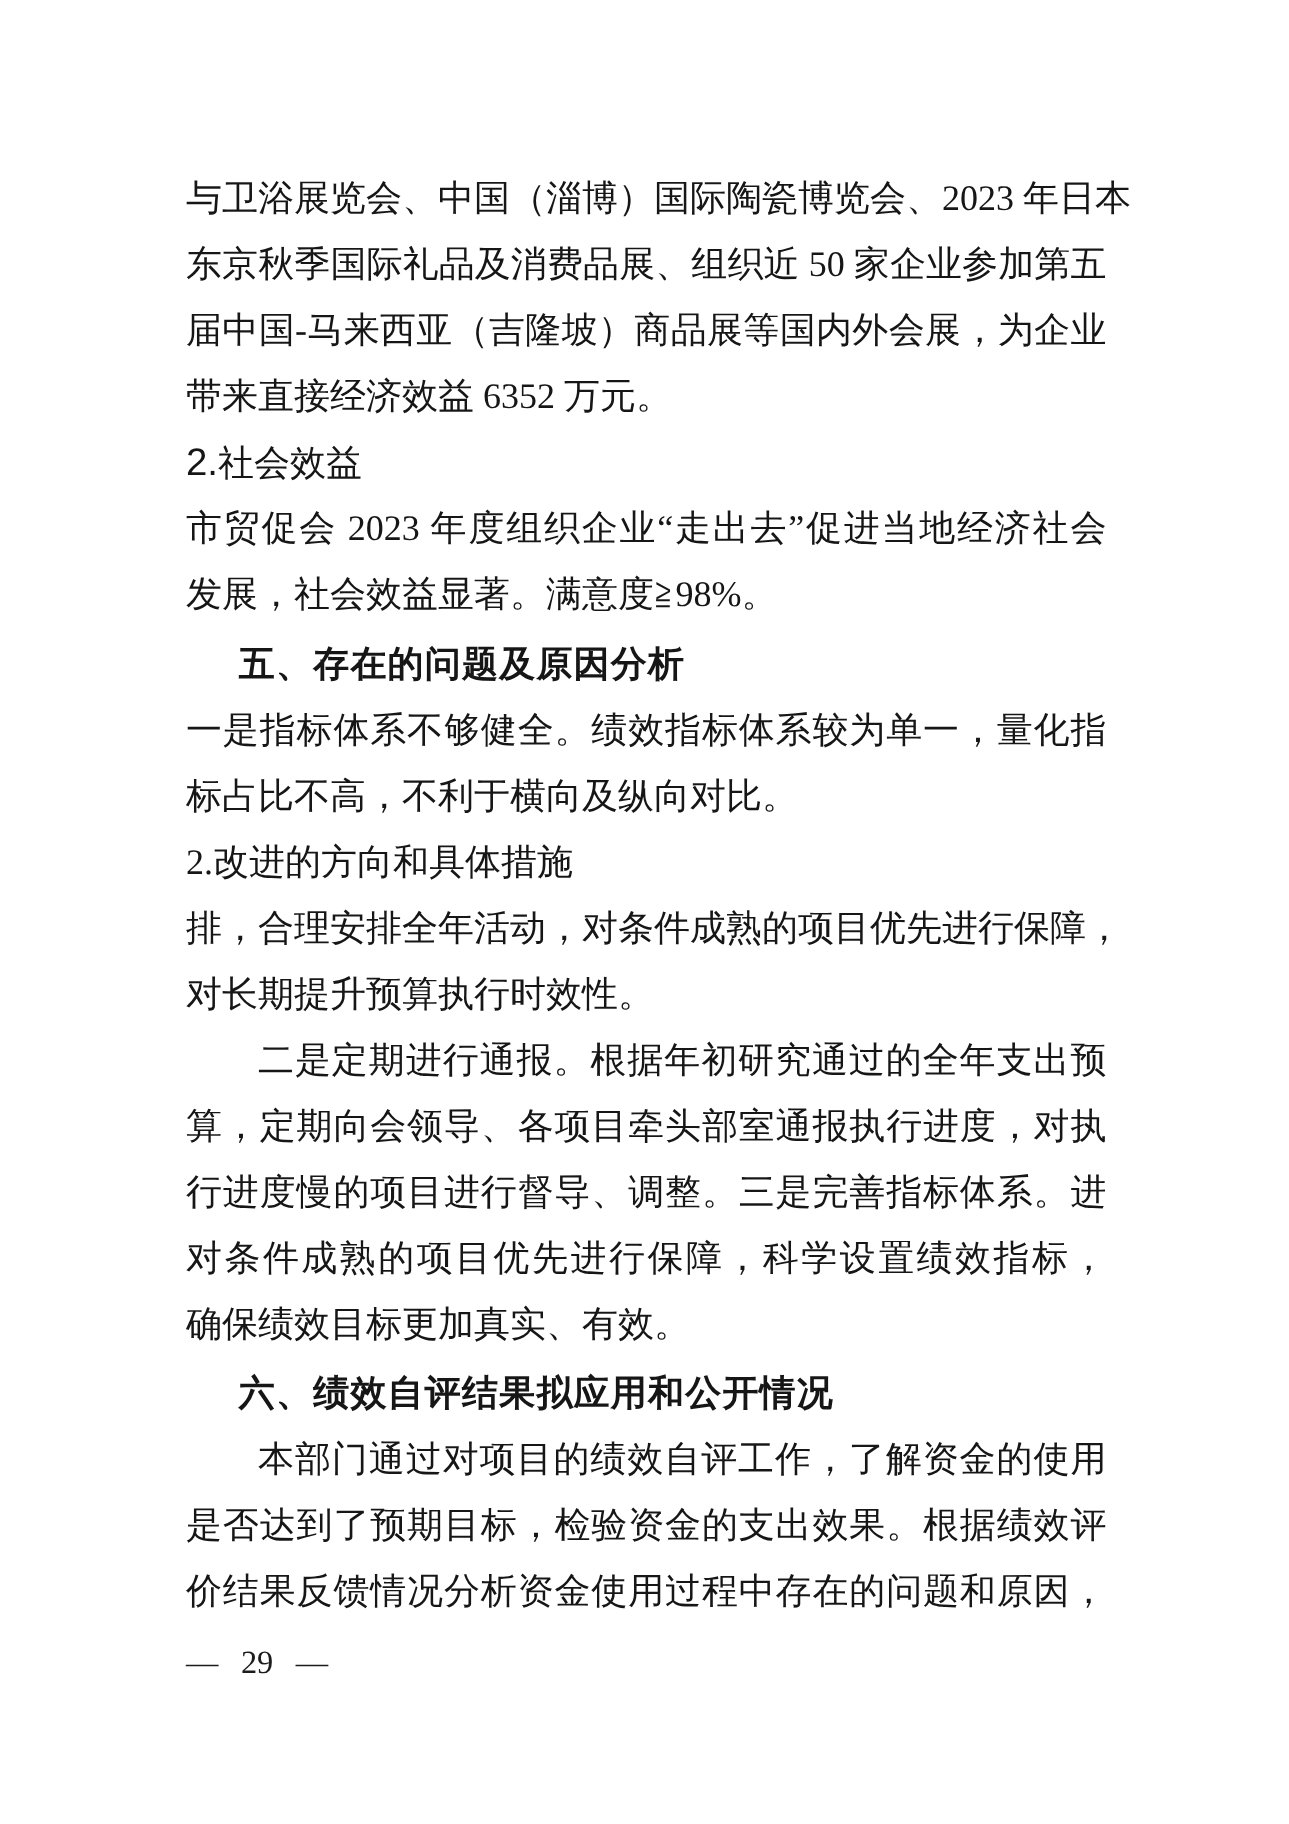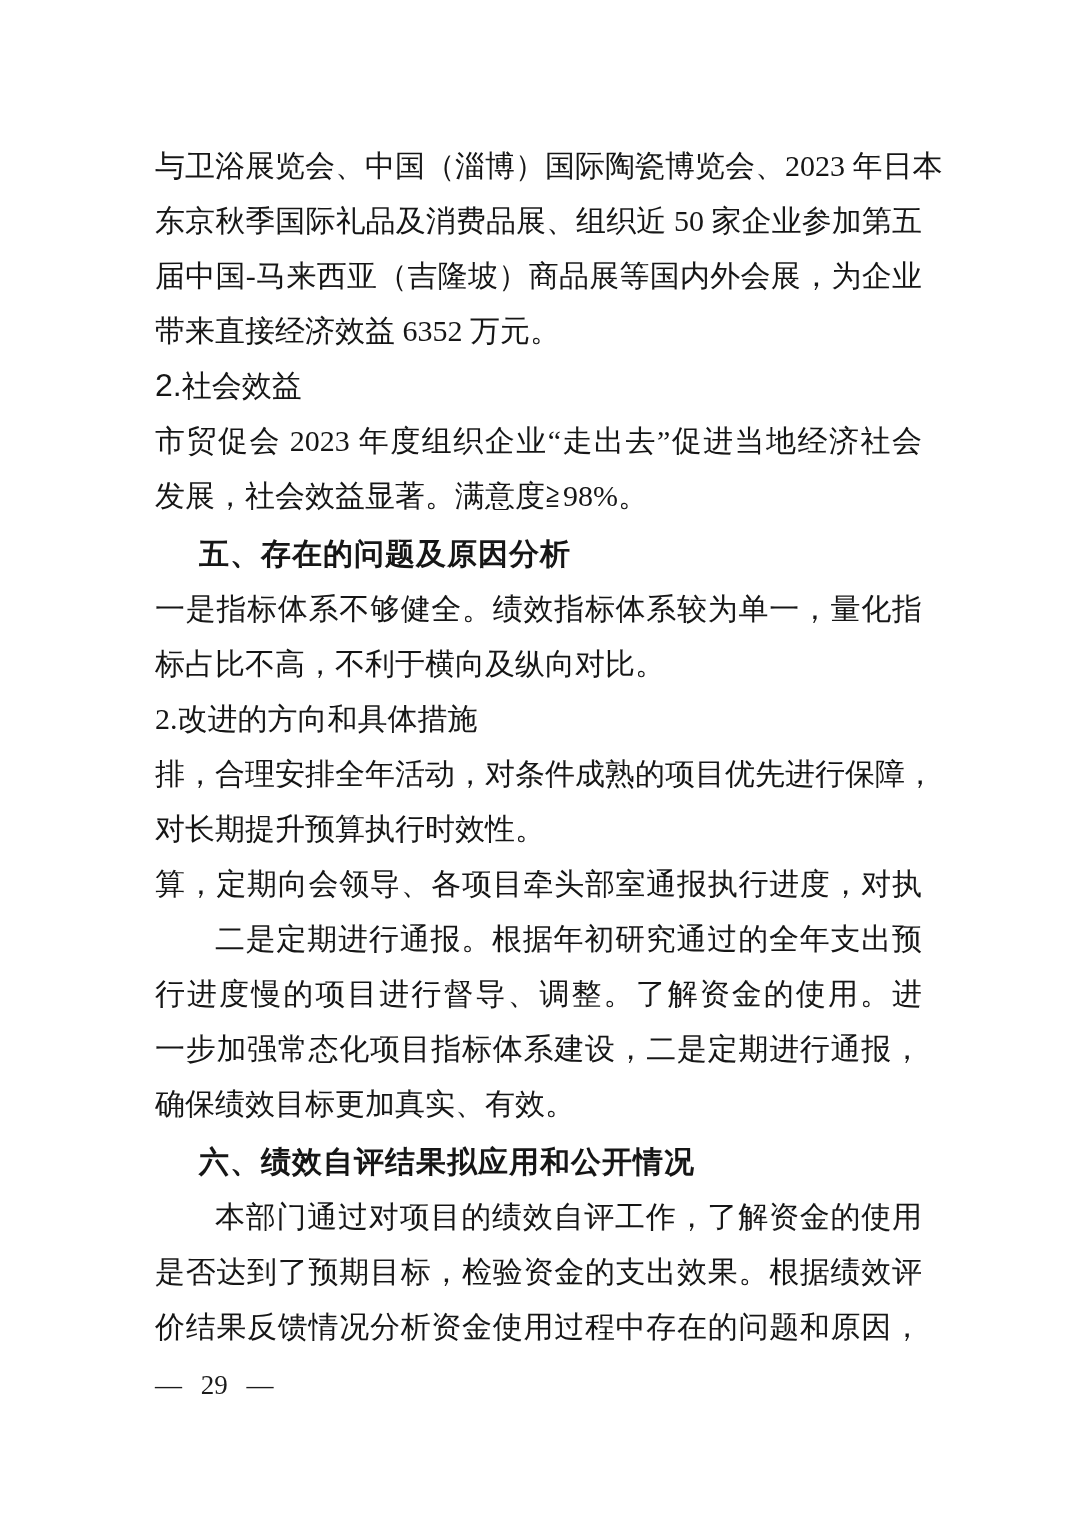--- a/index.html
+++ b/index.html
@@ -74,24 +74,24 @@
 
   <div class="line heading">五、存在的问题及原因分析</div>
 
   <div class="line just">一是指标体系不够健全。绩效指标体系较为单一，量化指</div>
   <div class="line">标占比不高，不利于横向及纵向对比。</div>
   <div class="line">2.改进的方向和具体措施</div>
 
   <div class="line just">排，合理安排全年活动，对条件成熟的项目优先进行保障，</div>
   <div class="line">对长期提升预算执行时效性。</div>
 
+  <div class="line just indent">二是定期进行通报。根据年初研究通过的全年支出预</div>
   <div class="line just">算，定期向会领导、各项目牵头部室通报执行进度，对执</div>
-  <div class="line just indent">二是定期进行通报。根据年初研究通过的全年支出预</div>
-  <div class="line just">行进度慢的项目进行督导、调整。了解资金的使用。进</div>
-  <div class="line just">一步加强常态化项目指标体系建设，二是定期进行通报，</div>
+  <div class="line just">行进度慢的项目进行督导、调整。三是完善指标体系。进</div>
+  <div class="line just">对条件成熟的项目优先进行保障，科学设置绩效指标，</div>
   <div class="line">确保绩效目标更加真实、有效。</div>
 
   <div class="line heading">六、绩效自评结果拟应用和公开情况</div>
 
   <div class="line just indent">本部门通过对项目的绩效自评工作，了解资金的使用</div>
   <div class="line just">是否达到了预期目标，检验资金的支出效果。根据绩效评</div>
   <div class="line just">价结果反馈情况分析资金使用过程中存在的问题和原因，</div>
 
   <div class="footer">— 29 —</div>
 

